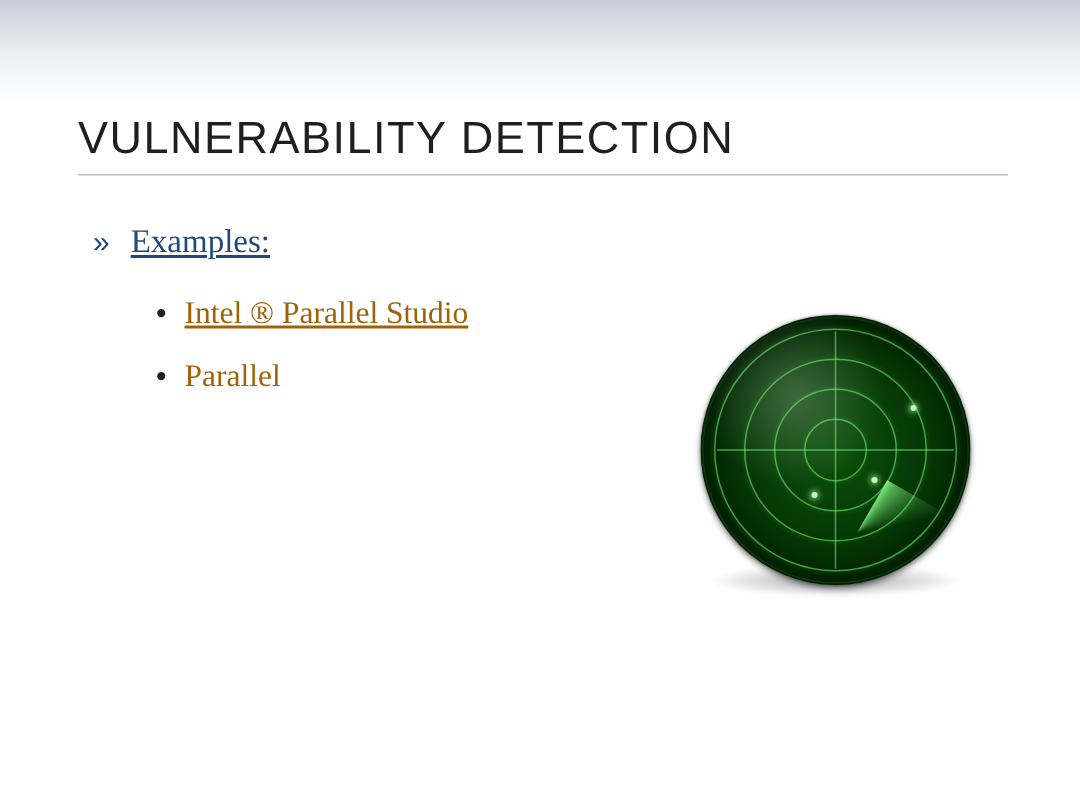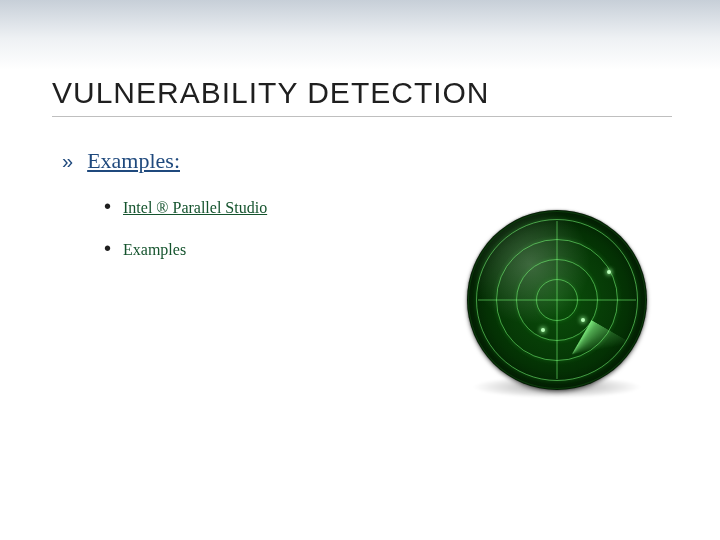--- a/index.html
+++ b/index.html
@@ -66,22 +66,22 @@
     align-items: baseline;
     gap: 12px;
   }
   .bullet-l2 .marker {
     font-family: Arial, sans-serif;
     font-size: 20px;
     color: #1f1f1f;
     line-height: 1;
   }
   .bullet-l2 .text {
-    font-size: 16px;
-    color: #14532d;
+    font-size: 21px;
+    color: #a16207;
   }
   .bullet-l2 .text.linked {
     text-decoration: underline;
   }
 
   .radar-wrap {
     position: absolute;
     top: 210px;
     left: 452px;
     width: 210px;
@@ -190,21 +190,21 @@
     <span class="text">Examples:</span>
   </div>
 
   <div class="bullet-l2" style="top:196px">
     <span class="marker">•</span>
     <span class="text linked">Intel ® Parallel Studio</span>
   </div>
 
   <div class="bullet-l2" style="top:238px">
     <span class="marker">•</span>
-    <span class="text">Examples</span>
+    <span class="text">Parallel</span>
   </div>
 
   <div class="radar-wrap">
     <div class="radar-shadow"></div>
     <div class="radar-disc">
       <div class="ring" style="width:160px;height:160px"></div>
       <div class="ring" style="width:120px;height:120px"></div>
       <div class="ring" style="width:80px;height:80px"></div>
       <div class="ring" style="width:40px;height:40px"></div>
       <div class="cross-h"></div>

